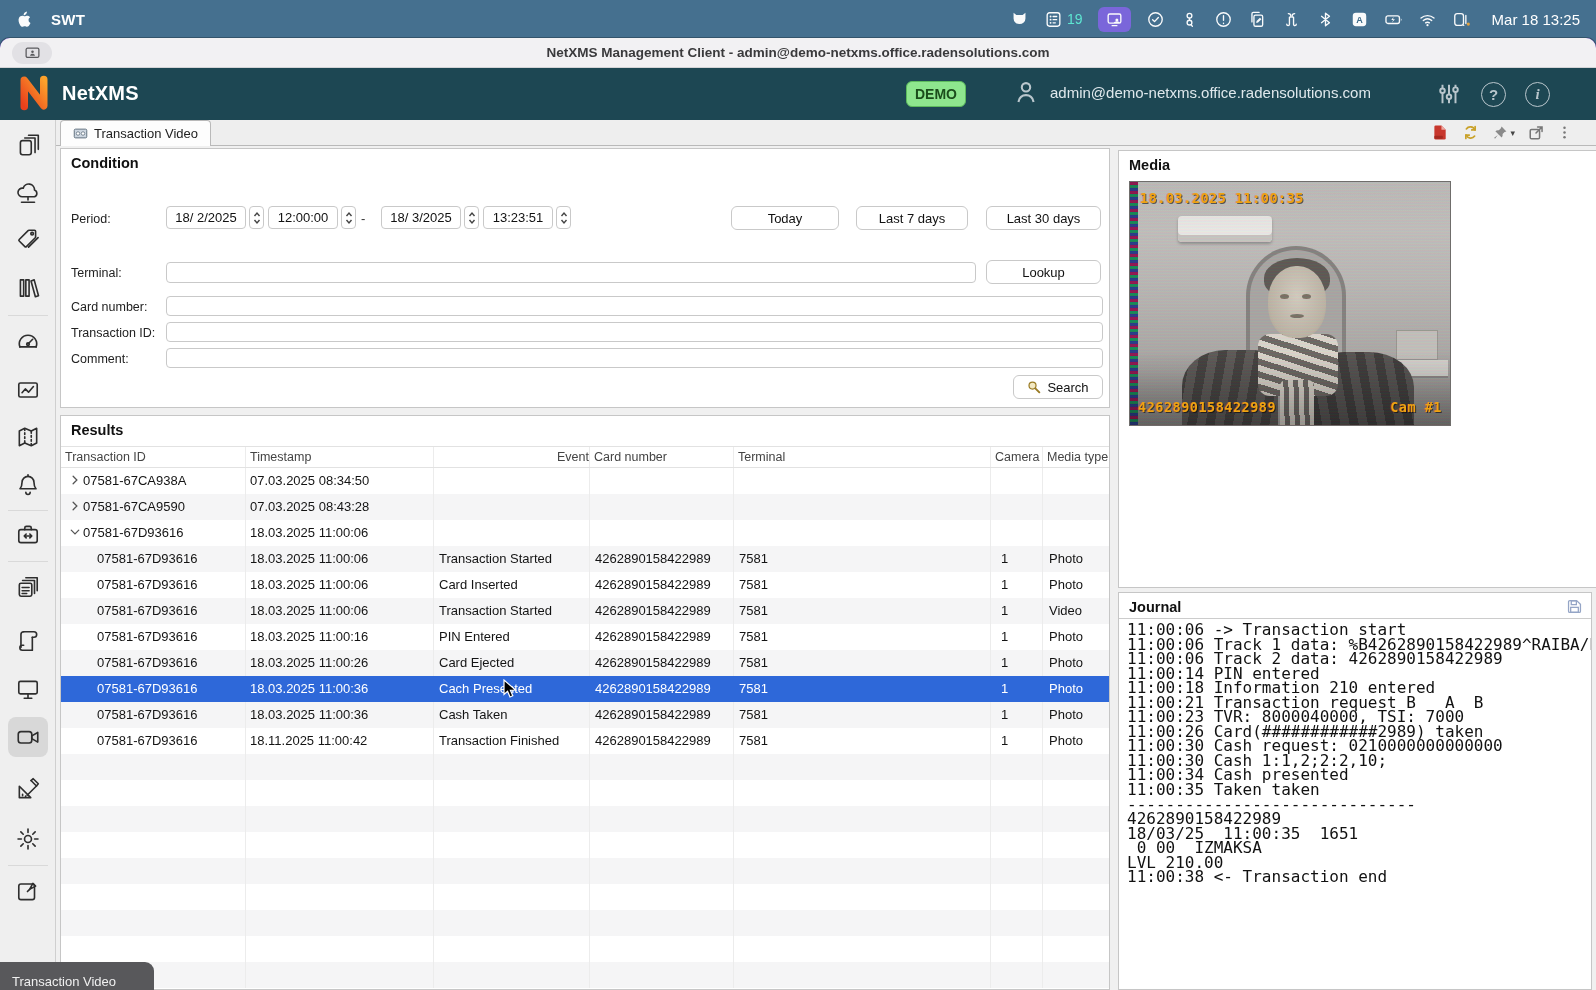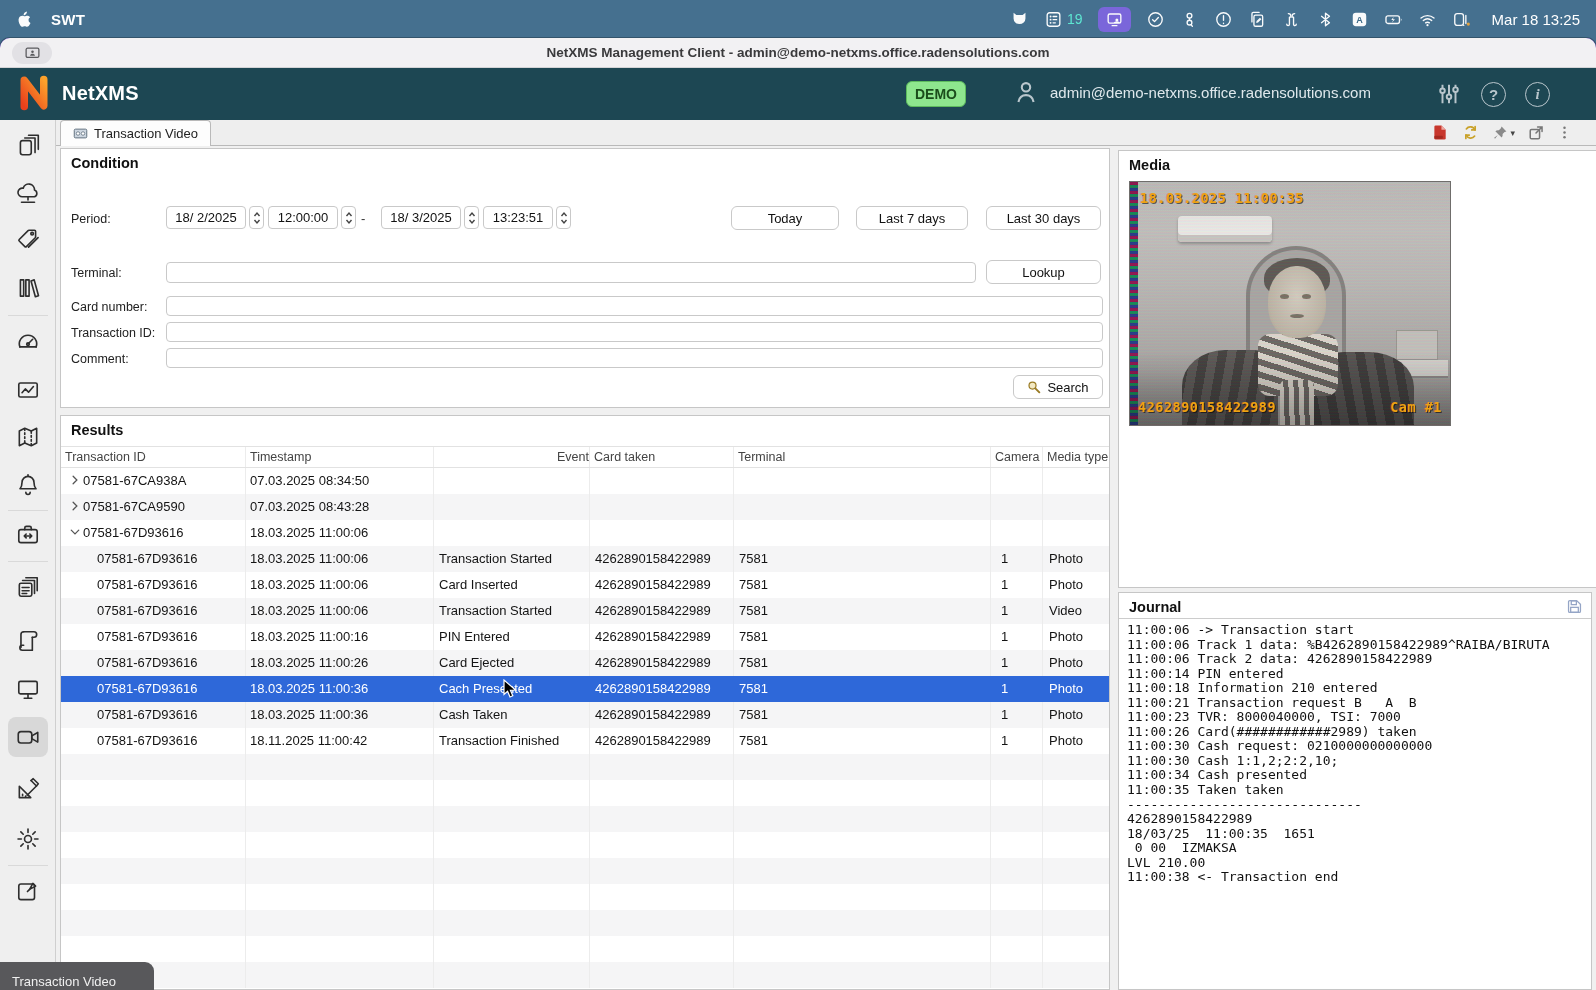--- a/index.html
+++ b/index.html
@@ -86,21 +86,21 @@
   .trow.sel { background:#2e68d9 !important; }
   .trow.sel .cell { color:#fff; border-right-color:transparent; }
   .gchev { display:inline-block; width:14px; margin-left:5px; vertical-align:middle; }
   .c-id-group { padding-left:3px; }
   .c-id-child { padding-left:36px; }
 
   
   #media { left:1062px; top:4px; width:566px; height:438px; }
   #journal { left:1062px; top:446px; width:474px; height:398px; }
   .jlines { position:absolute; left:0; right:0; top:25px; bottom:0; border-top:1px solid #ccc; padding:4px 0 14px 8px;
-            font-family:"DejaVu Sans Mono", monospace; font-size:13px; color:#111; overflow:hidden; }
+            font-family:"DejaVu Sans Mono", monospace; font-size:16px; color:#111; overflow:hidden; }
   .jline { white-space:pre; line-height:14.55px; }
 
   
   .photo { position:absolute; left:10px; top:30px; width:322px; height:245px; overflow:hidden; border:1px solid #6f6d6b;
            background:linear-gradient(180deg,#c9c5c1 0%,#bcb8b4 40%,#a9a5a1 78%,#8e8a86 100%); }
   .ph-ac { position:absolute; left:48px; top:34px; width:94px; height:26px; background:#ece9e5; border-radius:4px;
            box-shadow:inset 0 -7px 0 #c9c5c0, 0 2px 3px rgba(0,0,0,.25); }
   .ph-arch { position:absolute; left:116px; top:64px; width:100px; height:185px; border:4px solid #86827e;
              border-bottom:none; border-radius:50px 50px 0 0; background:#aaa6a2; }
   .ph-desk { position:absolute; left:232px; top:178px; width:86px; height:16px; background:#d8d4ce; box-shadow:0 2px 0 #8e8a86; }
@@ -509,21 +509,21 @@
             <span>Search</span>
           </div>
         </div>
 
         <div class="panel" id="results">
           <div class="panel-title">Results</div>
           <div class="thead" id="table-head">
               <div class="th" style="width: 185px;">Transaction ID</div>
               <div class="th" style="width: 188px;">Timestamp</div>
               <div class="th" style="width: 156px; text-align: right;">Event</div>
-              <div class="th" style="width: 144px;">Card taken</div>
+              <div class="th" style="width: 144px;">Card number</div>
               <div class="th" style="width: 257px;">Terminal</div>
               <div class="th" style="width: 52px; text-align: right; padding-right: 4px;">Camera</div>
               <div class="th" style="width: 66px;">Media type</div>
             </div>
           <div id="table-rows">
               <div class="trow" style="background: rgb(255, 255, 255);">
                 <div class="cell c-id-group" style="width: 185px;"><span class="gchev"><svg viewBox="0 0 16 16" width="12" height="12" fill="none" stroke="#555" stroke-width="1.7" stroke-linecap="round">
                       <path d="M5.5 3l5 5-5 5"></path>
                     </svg></span>07581-67CA938A</div>
                 <div class="cell" style="width: 188px; padding-left: 4px;">07.03.2025 08:34:50</div>

